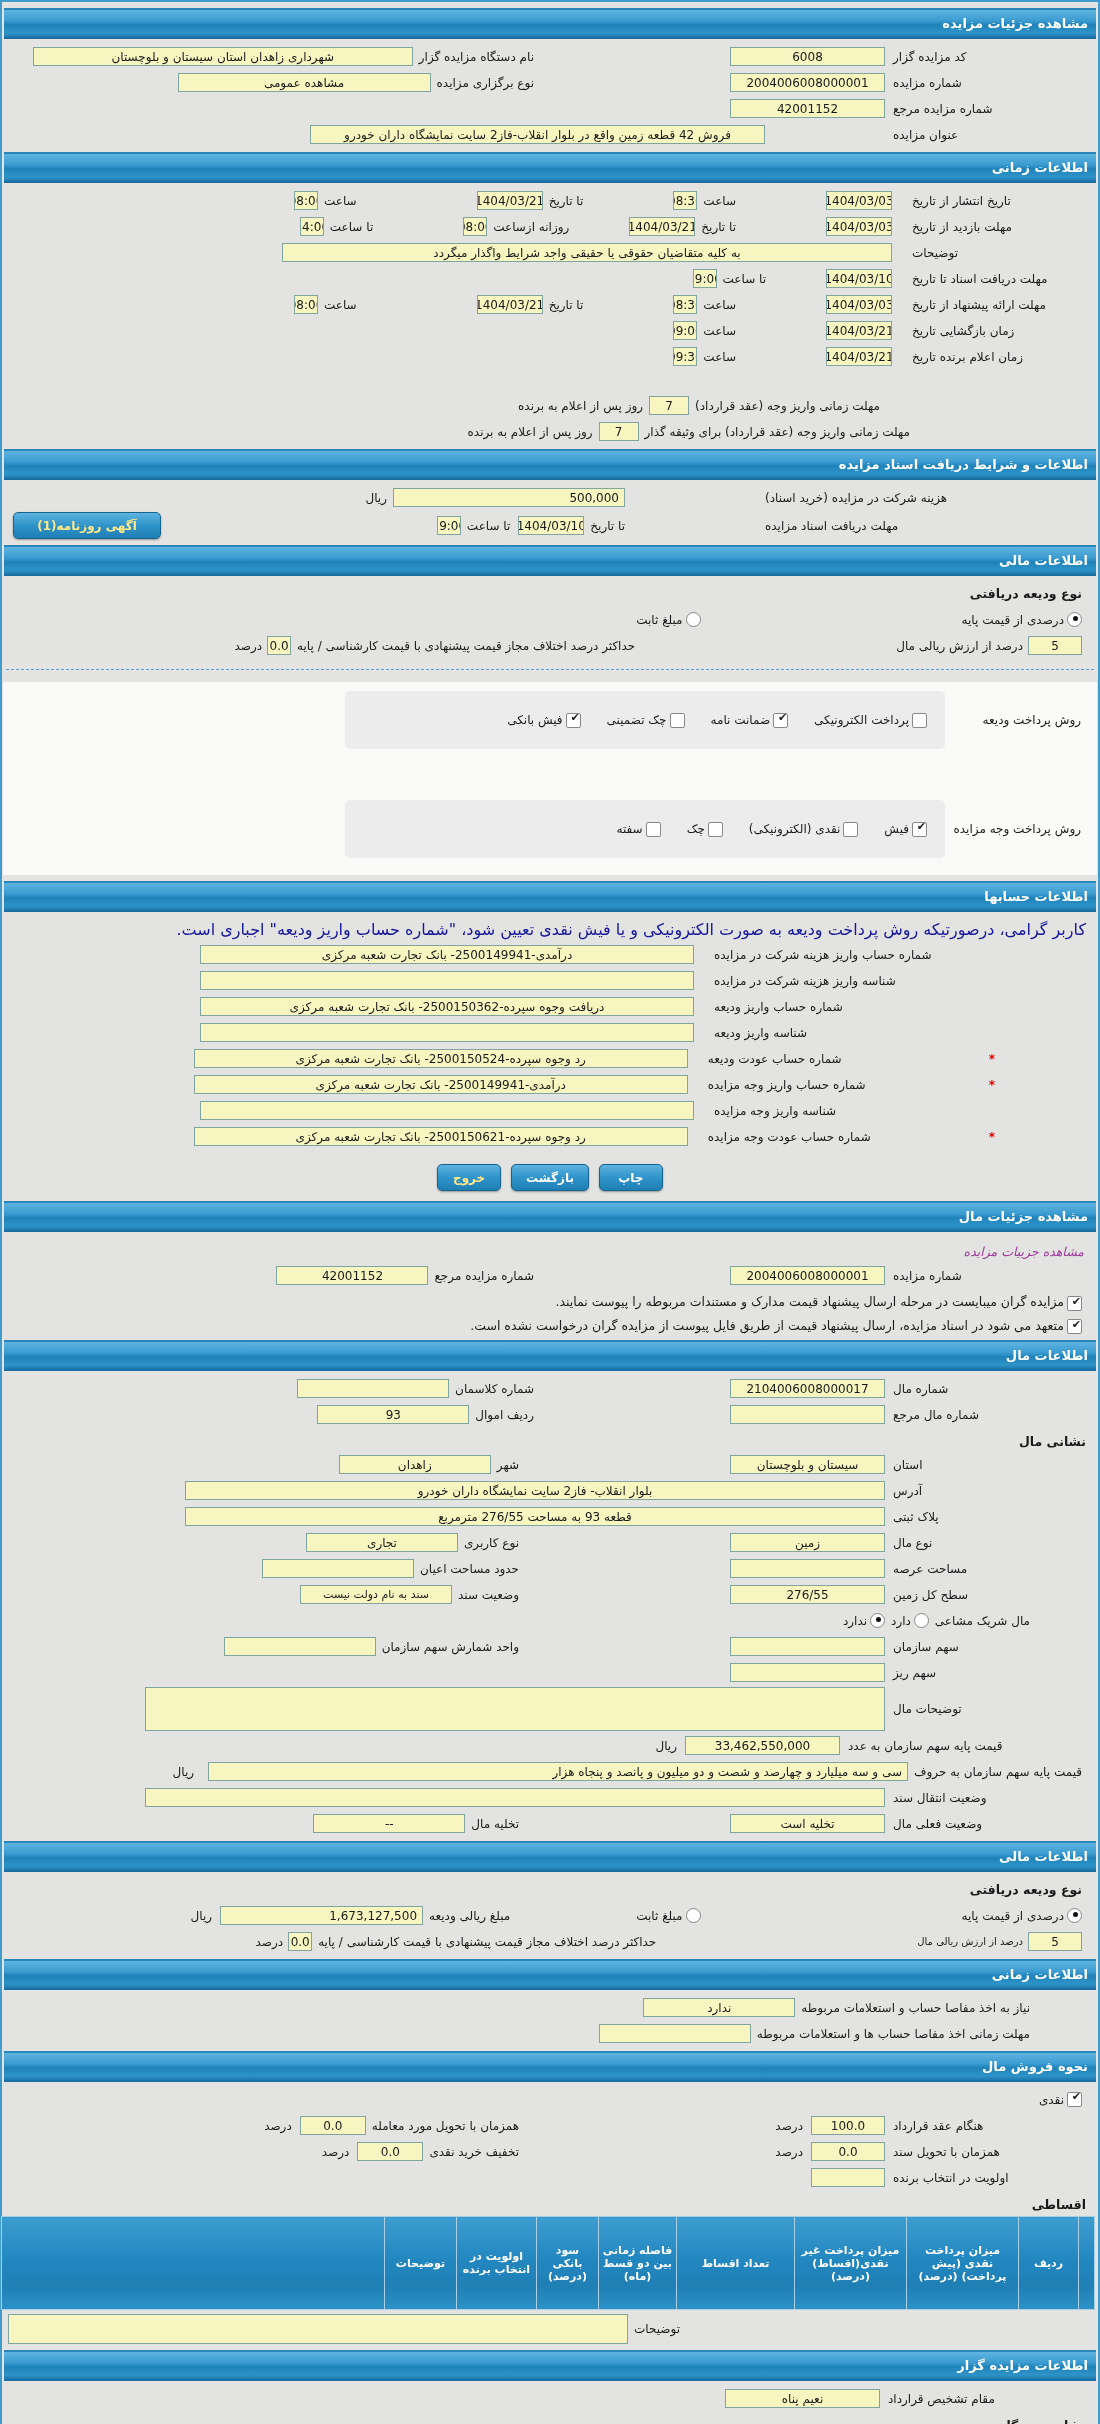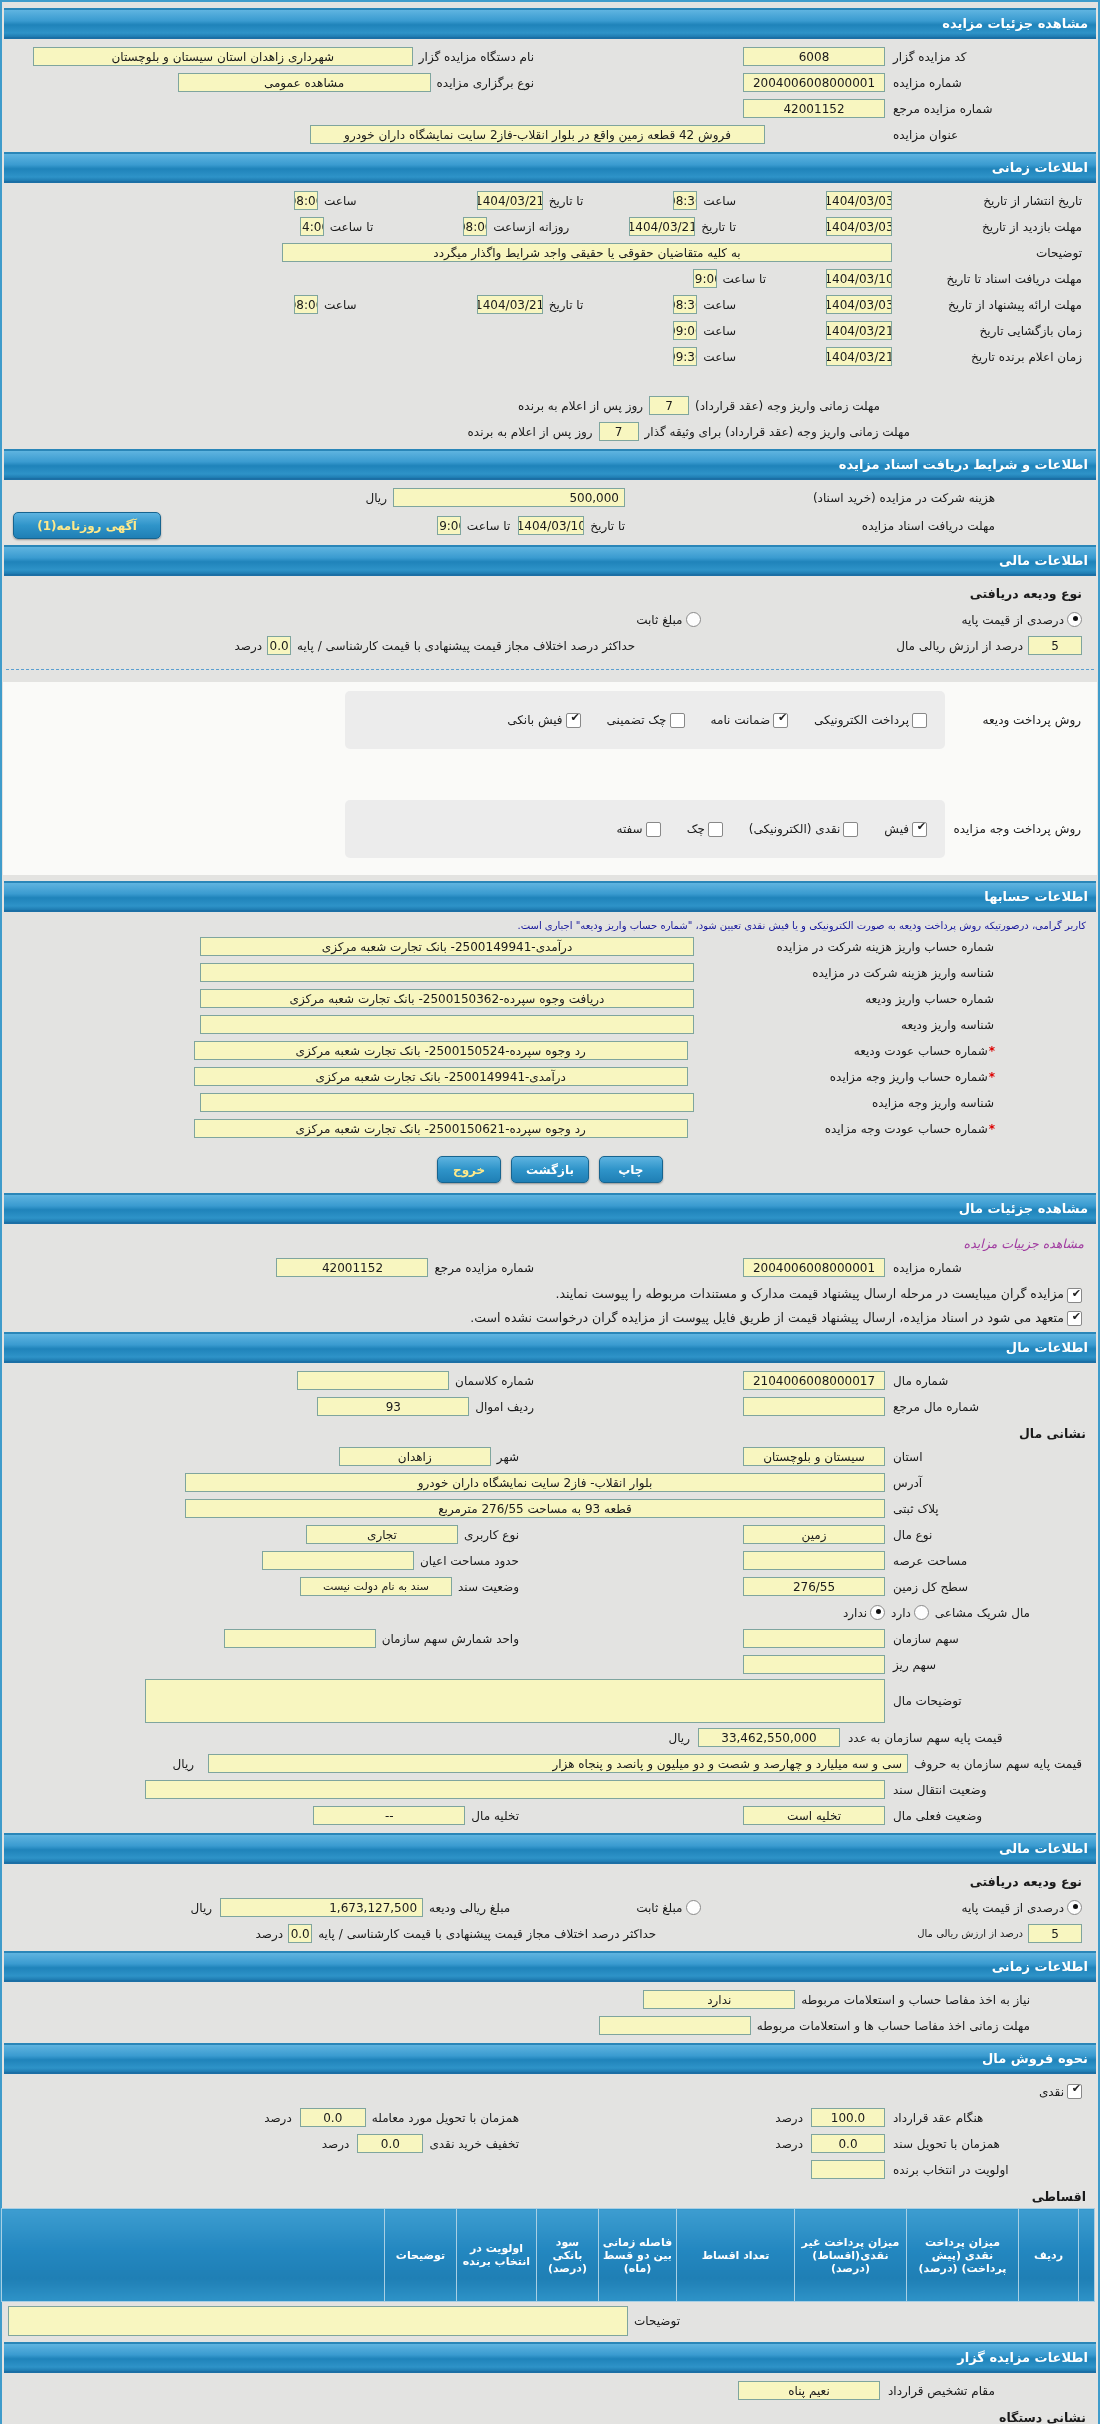--- a/index.html
+++ b/index.html
@@ -8,45 +8,45 @@
   .bar{height:27px;margin:6px 2px 6px 2px;padding:0 8px;display:flex;align-items:center;color:#fff;
        font-weight:bold;font-size:13px;
        background:linear-gradient(180deg,#5fb4e0 0%,#3a9bd0 40%,#1f83ba 55%,#2e93c8 85%,#1d7ab0 100%);
        border-top:2px solid #2a86b8;border-bottom:2px solid #1b6fa5;}
   .fr{display:flex;align-items:center;min-height:23px;margin:3px 8px 3px 6px;}
   .pr8{padding-right:8px}.pr30{padding-right:30px}.pr60{padding-right:60px}.pr95{padding-right:95px}
   .pr180{padding-right:180px}.pr210{padding-right:210px}.pr410{padding-right:410px}
   .rhalf{flex:0 0 50%;display:flex;align-items:center;}
   .lhalf{flex:1;display:flex;align-items:center;}
   .lbl{margin-left:6px;white-space:nowrap;}
-  .lblw{display:inline-block;width:190px;text-align:right;padding-left:8px;box-sizing:border-box;white-space:nowrap;}
+  .lblw{display:inline-block;width:190px;text-align:left;padding-left:20px;box-sizing:border-box;white-space:nowrap;}
   .lblw2{display:inline-block;width:175px;text-align:left;padding-left:8px;box-sizing:border-box;white-space:nowrap;}
   .inp{display:inline-flex;align-items:center;justify-content:center;background:#f8f6c0;border:1px solid #7fa59e;
        height:19px;box-sizing:border-box;font-size:12px;white-space:nowrap;overflow:hidden;flex:0 0 auto;}
   .txr{justify-content:flex-start;padding:0 5px;}
   .big{height:44px;}
-  .w40{width:40px}.w44{width:24px}.w54{width:54px}.w66{width:66px}.w74{width:74px}.w152{width:152px}.w155{width:142px}.w203{width:203px}.w230{width:232px}.w253{width:253px}
+  .w40{width:40px}.w44{width:24px}.w54{width:54px}.w66{width:66px}.w74{width:74px}.w152{width:152px}.w155{width:155px}.w203{width:203px}.w230{width:232px}.w253{width:253px}
   .w380{width:380px}.w455{width:455px}.w494{width:494px}.w610{width:610px}.w620{width:620px}
   .w700{width:700px}.w740{width:740px}
   .sp{display:inline-block;height:1px;flex:0 0 auto}.sp60{width:60px}.sp90{width:90px}.sp120{width:120px}.sp255{width:255px}
   .cb{position:relative;display:inline-block;width:13px;height:13px;background:#fff;border:1px solid #888;
       border-radius:2px;margin-left:3px;vertical-align:-2px;flex:0 0 auto;}
   .cb.on::after{content:"\2714";position:absolute;top:-3px;right:0;font-size:11px;color:#222;}
   .rd{position:relative;display:inline-block;width:13px;height:13px;background:#fdfdfd;border:1px solid #8a8a8a;
       border-radius:50%;margin-left:3px;flex:0 0 auto;}
   .rd.on::after{content:"";position:absolute;top:3px;right:3px;width:5px;height:5px;border-radius:50%;background:#111;}
   .btn{min-width:64px;height:27px;background:linear-gradient(180deg,#5db3e0 0%,#2f94c9 50%,#1f7fb5 100%);
        border:1px solid #17648f;border-radius:5px;color:#fff;font-weight:bold;font-size:12px;
        display:inline-flex;align-items:center;justify-content:center;padding:0 14px;margin:0 5px;
        box-shadow:0 1px 2px rgba(0,0,0,.35);cursor:pointer;font-family:"DejaVu Sans",sans-serif;}
   .btn-yellow{color:#ffe98a;}
   .btn-news{min-width:148px;color:#ffe98a;}
   .btnrow{display:flex;justify-content:center;margin:16px 0 10px;}
   .subhead{font-weight:bold;margin:8px 12px 4px;font-size:12.5px;}
-  .notice{color:#16169b;font-size:10px;margin:8px 12px 4px;}
+  .notice{color:#16169b;font-size:16px;margin:8px 12px 4px;}
   .linkv{color:#a03ba0;font-style:italic;font-size:12.5px;margin:6px 14px 2px;display:inline-block;cursor:pointer;}
   .dash{border-top:1px dashed #5a9fd0;margin:12px 4px;}
   .whiteblock{background:#fafaf8;padding:6px 0 14px;margin:0 1px;}
   .groupbox{background:#ececec;border-radius:5px;width:600px;min-height:58px;display:flex;align-items:center;
             padding:6px 18px;box-sizing:border-box;}
   .chkitem{display:flex;align-items:center;margin-left:26px;white-space:nowrap;}
   .chkrow{display:flex;align-items:flex-end;padding-right:8px;margin:6px 8px;font-size:12.5px;line-height:1.4;}
   .req{color:#d00;font-weight:bold;margin-left:1px;}
   .small{font-size:10px;}
   table.tbl{width:1094px;margin:4px 3px;border-collapse:collapse;table-layout:fixed;}

